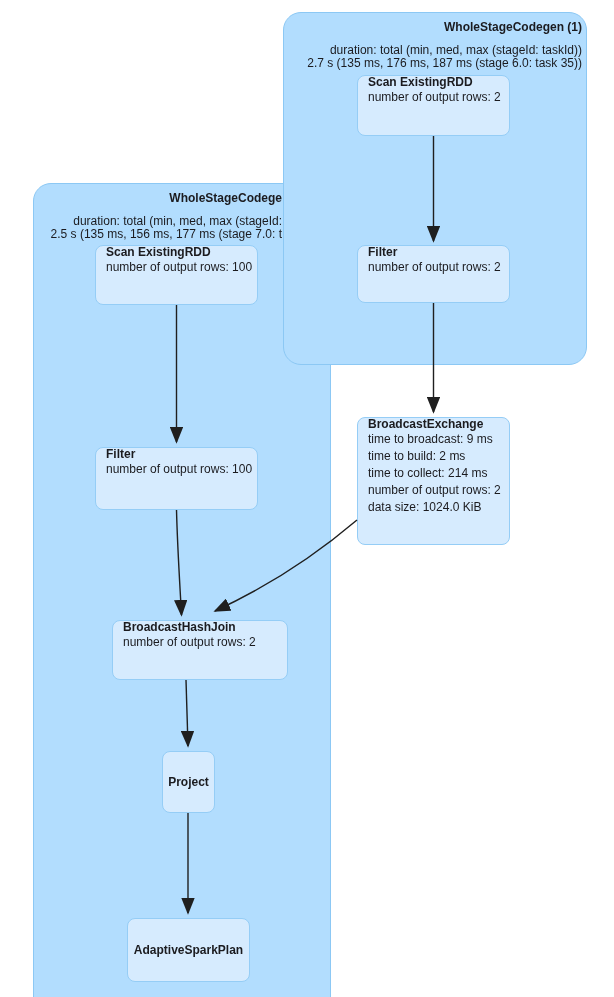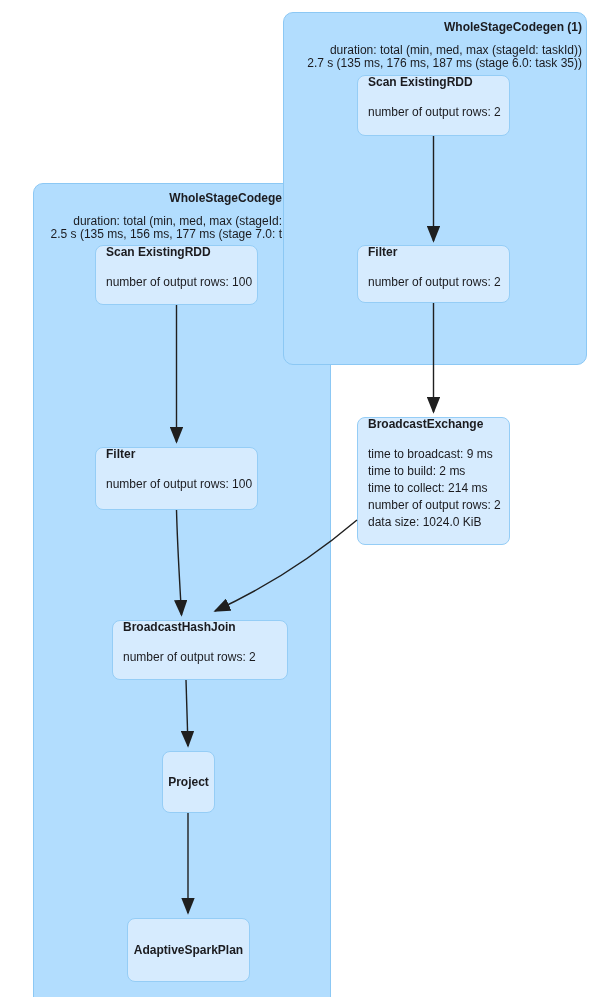--- a/index.html
+++ b/index.html
@@ -3,33 +3,33 @@
 <meta charset="utf-8">
 <style>
   html,body{margin:0;padding:0;background:#ffffff;}
   .canvas{
     position:relative;width:614px;height:997px;background:var(--bg,#fff);
     font-family:"Liberation Sans","DejaVu Sans",sans-serif;
     color:var(--text,#1b1b1f);overflow:hidden;
   }
   .cluster{
     position:absolute;background:var(--cluster-fill,#B2DDFE);
-    border:1px solid var(--cluster-border,#8CC8F4);border-radius:10px;
+    border:1px solid var(--cluster-border,#8CC8F4);border-radius:18px;
     box-sizing:border-box;
   }
   .cluster-label{position:absolute;text-align:right;white-space:nowrap;font-size:12px;}
   .cluster-title{font-weight:700;line-height:13px;margin-bottom:10px;}
   .cluster-duration{line-height:12.5px;}
   .node{
     position:absolute;background:var(--node-fill,#D6EBFE);
     border:1px solid var(--node-border,#95CDF6);border-radius:8px;
     padding:0 10px;box-sizing:border-box;font-size:12px;white-space:nowrap;
   }
   .node-title{font-weight:700;line-height:13px;}
-  .node-metrics{margin-top:15px;line-height:17px;}
+  .node-metrics{line-height:17px;}
   .node.centered{display:flex;align-items:center;justify-content:center;padding:0;}
   svg.edges{position:absolute;left:0;top:0;pointer-events:none;}
   svg.edges path{stroke:var(--edge,#1F1F1F);stroke-width:1.4;fill:none;}
 </style>
 </head>
 <body>
 
 <div class="canvas">
 
   <div class="cluster" style="left:33px;top:183px;width:298px;height:876px;padding-left:16px;">

